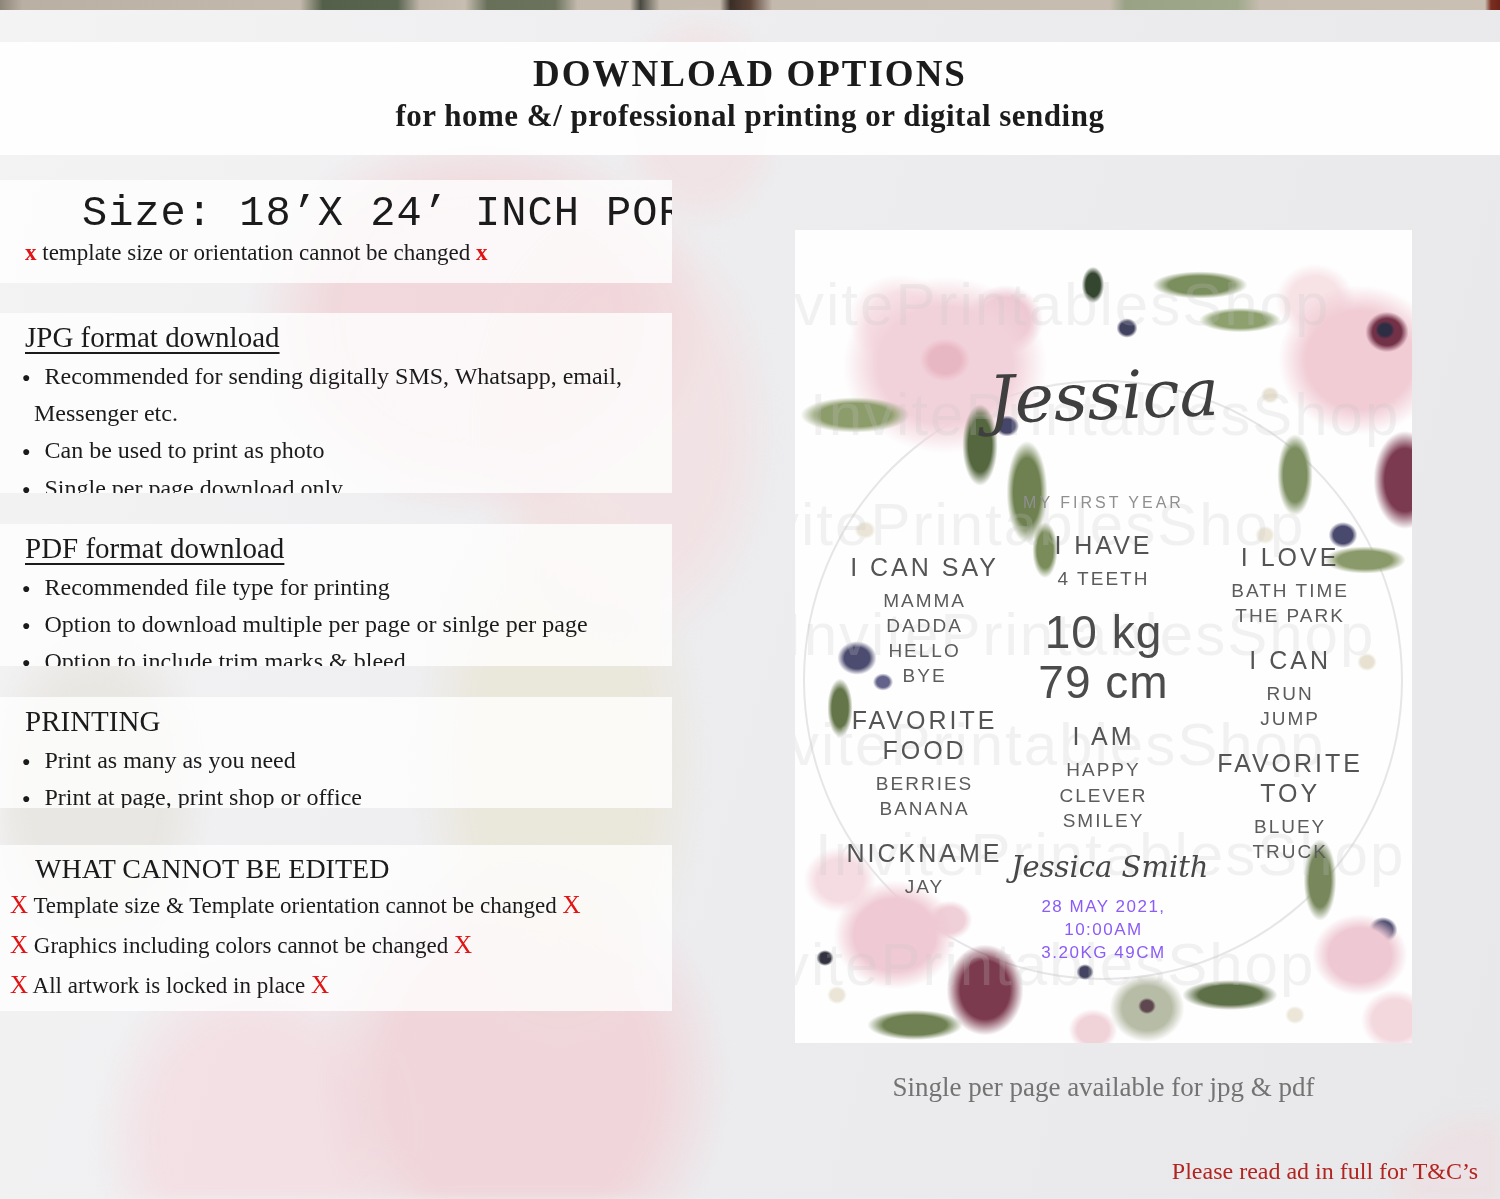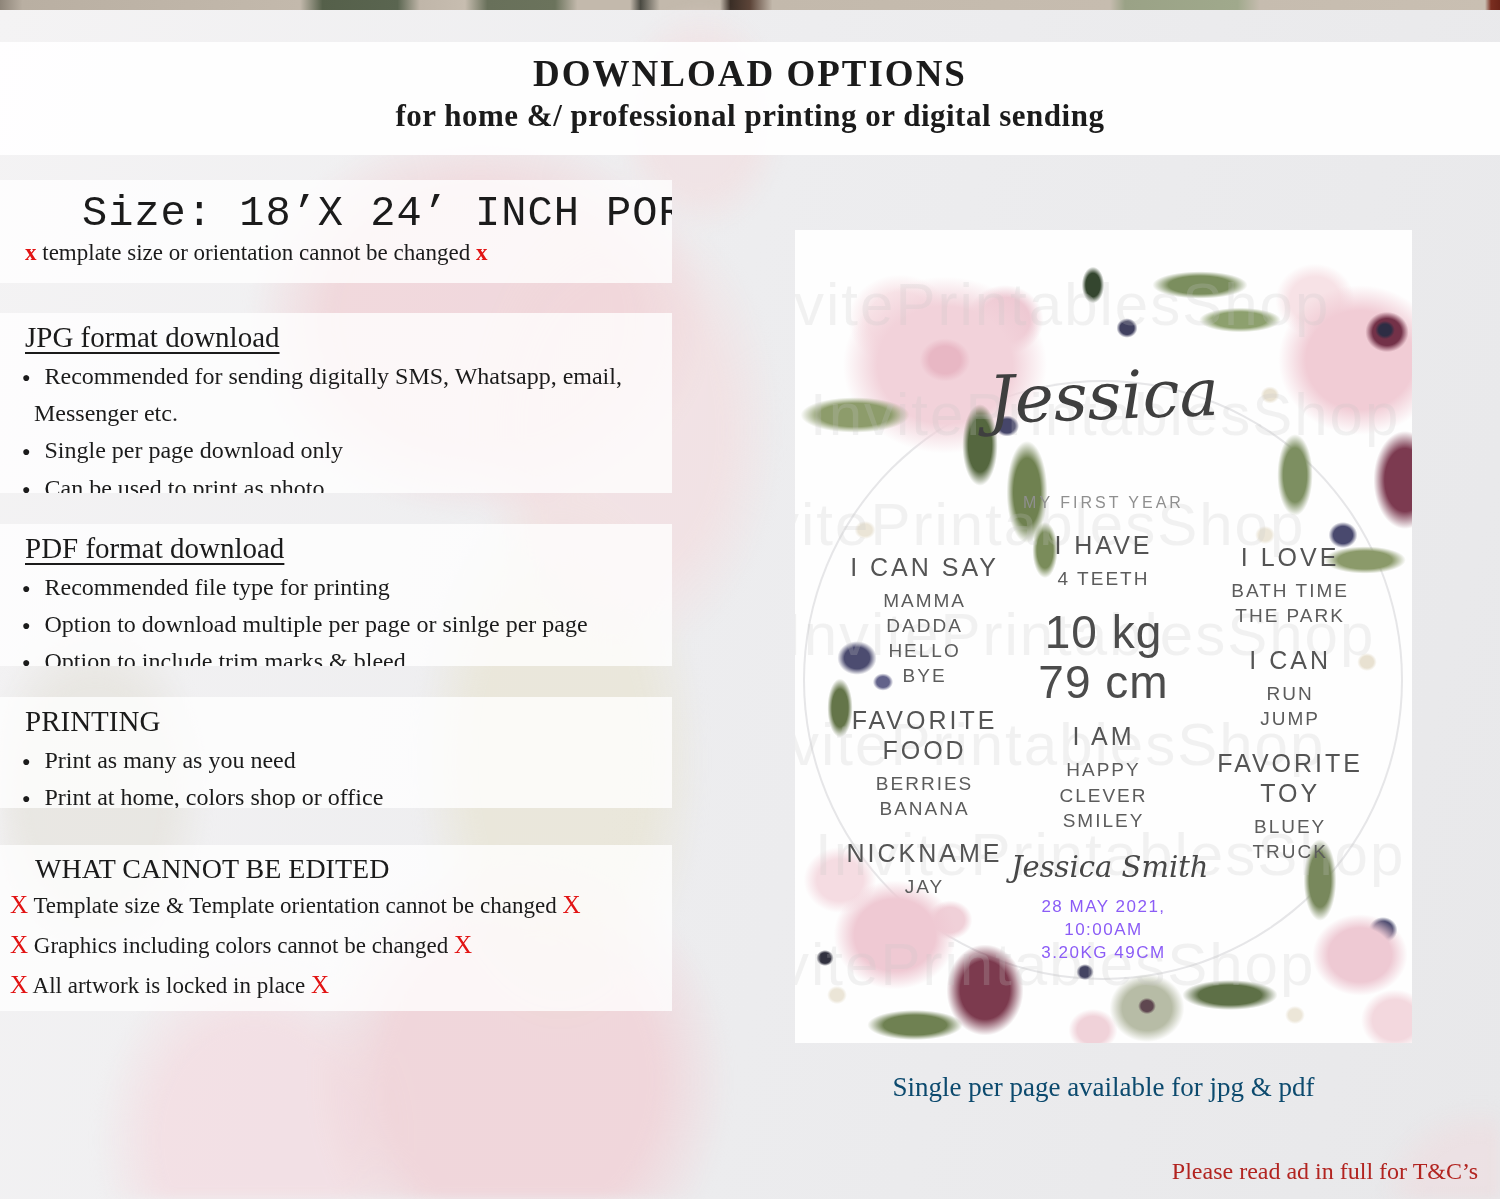--- a/index.html
+++ b/index.html
@@ -175,21 +175,21 @@
   .m-head.mt{margin-top:14px;}
   .m-signature{
     margin-top:8px;font-family:"DejaVu Serif",serif;font-style:italic;
     font-size:29px;color:#474747;white-space:nowrap;
   }
   .m-birth{font-size:17px;letter-spacing:1.5px;line-height:1.35;color:#8b5cf6;}
   .m-birth.firstb{margin-top:12px;}
   
   .caption{
     position:absolute;left:795px;top:1072px;width:617px;
-    text-align:center;font-size:27px;color:#0c4a6e;
+    text-align:center;font-size:27px;color:#737373;
   }
   .footnote{
     position:absolute;right:22px;top:1158px;
     font-size:24px;color:var(--footnote-red,#b22420);
   }
 </style>
 </head>
 <body>
 
 <div class="top-strip"></div>
@@ -203,39 +203,39 @@
 <section class="band band-size">
   <div class="size-title">Size: 18’X 24’ INCH PORTRAIT</div>
   <p class="xnote"><span class="x-small">x</span> <span>template size or orientation cannot be changed</span> <span class="x-small">x</span></p>
 </section>
 
 <section class="band band-jpg">
   <h3 class="u">JPG format download</h3>
   <ul>
     <li>Recommended for sending digitally SMS, Whatsapp, email,
   Messenger etc.</li>
+    <li>Can be used to print as photo</li>
     <li>Single per page download only</li>
-    <li>Can be used to print as photo</li>
   </ul>
 </section>
 
 <section class="band band-pdf">
   <h3 class="u">PDF format download</h3>
   <ul>
     <li>Recommended file type for printing</li>
     <li>Option to download multiple per page or sinlge per page</li>
     <li>Option to include trim marks &amp; bleed</li>
   </ul>
 </section>
 
 <section class="band band-print">
   <h3>PRINTING</h3>
   <ul>
     <li>Print as many as you need</li>
-    <li>Print at home, colors shop or office</li>
+    <li>Print at page, print shop or office</li>
   </ul>
 </section>
 
 <section class="band band-cannot">
   <h3>WHAT CANNOT BE EDITED</h3>
   <p class="xline"><span class="x-big">X</span> <span>Template size &amp; Template orientation cannot be changed</span> <span class="x-big">X</span></p>
   <p class="xline"><span class="x-big">X</span> <span>Graphics including colors cannot be changed</span> <span class="x-big">X</span></p>
   <p class="xline"><span class="x-big">X</span> <span>All artwork is locked in place</span> <span class="x-big">X</span></p>
   <p class="plainline">Still unsure? Try the FREE demo!</p>
 </section>

